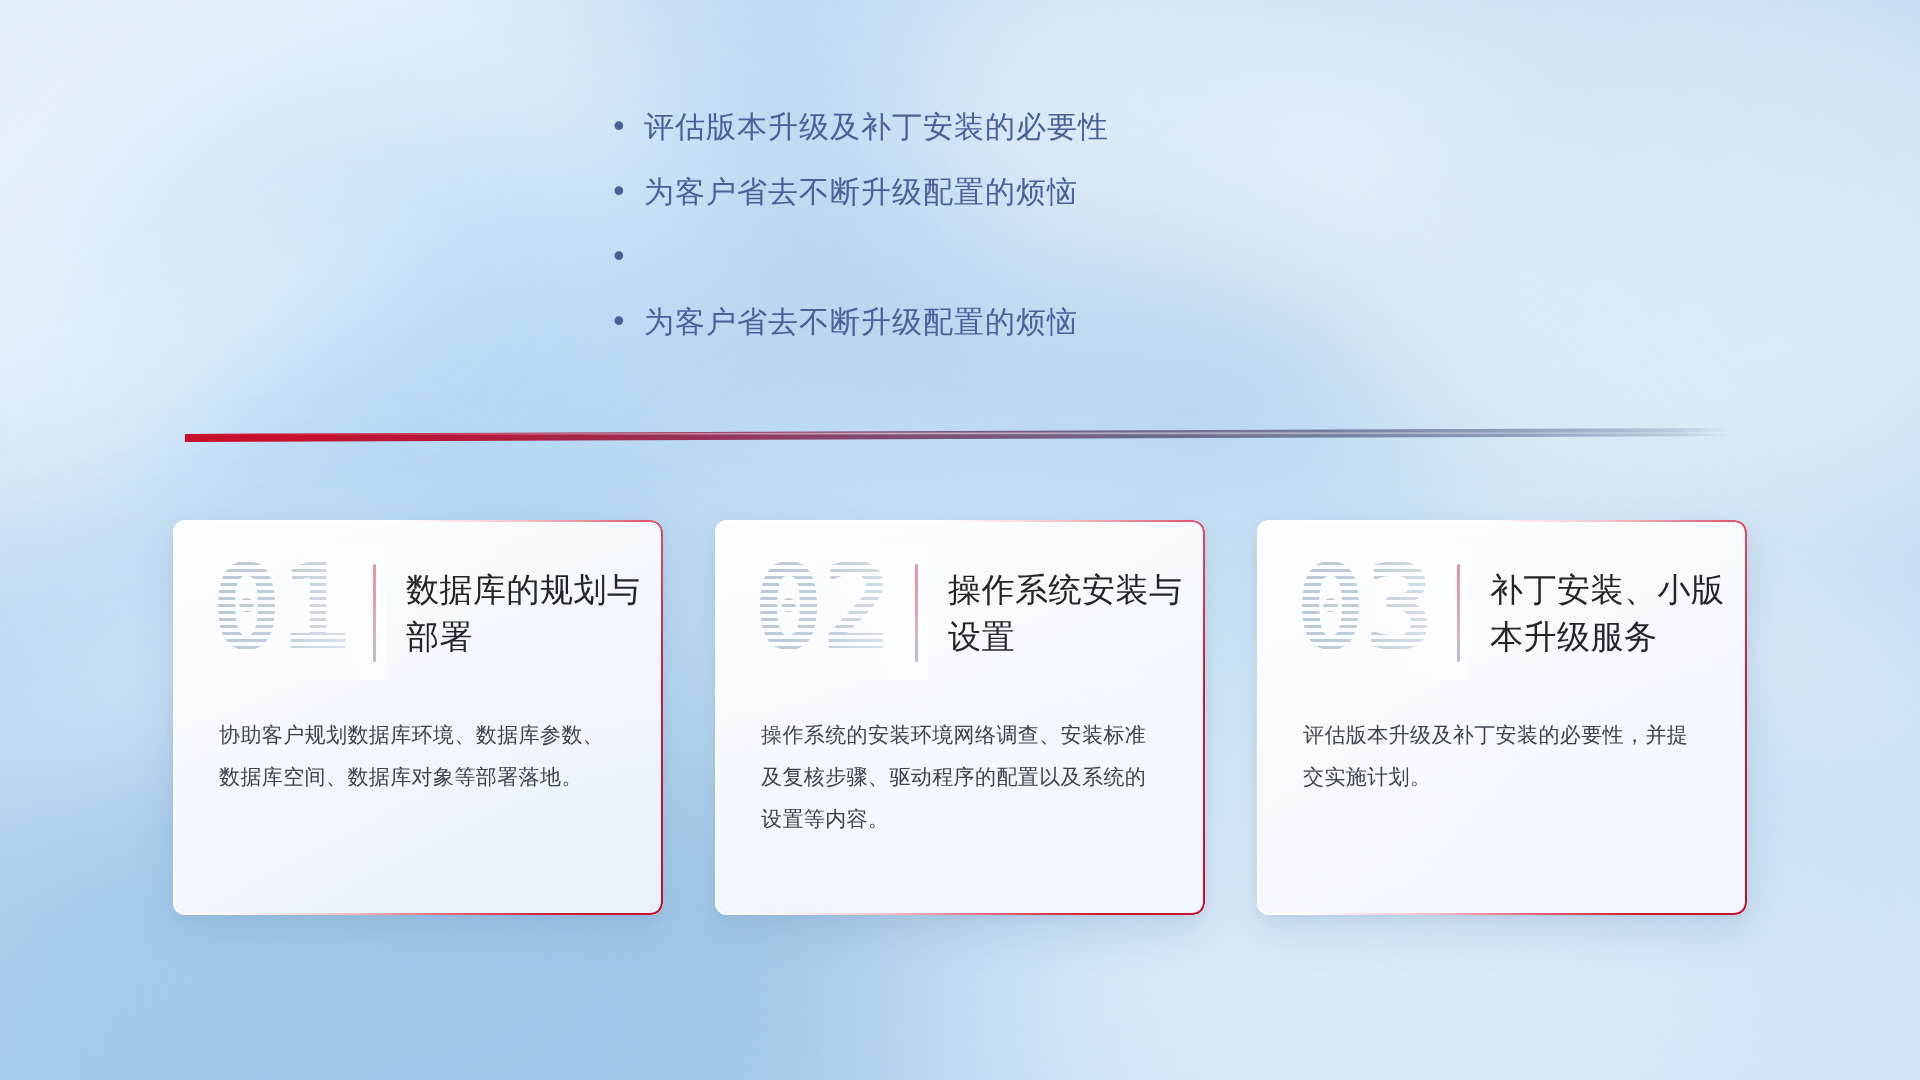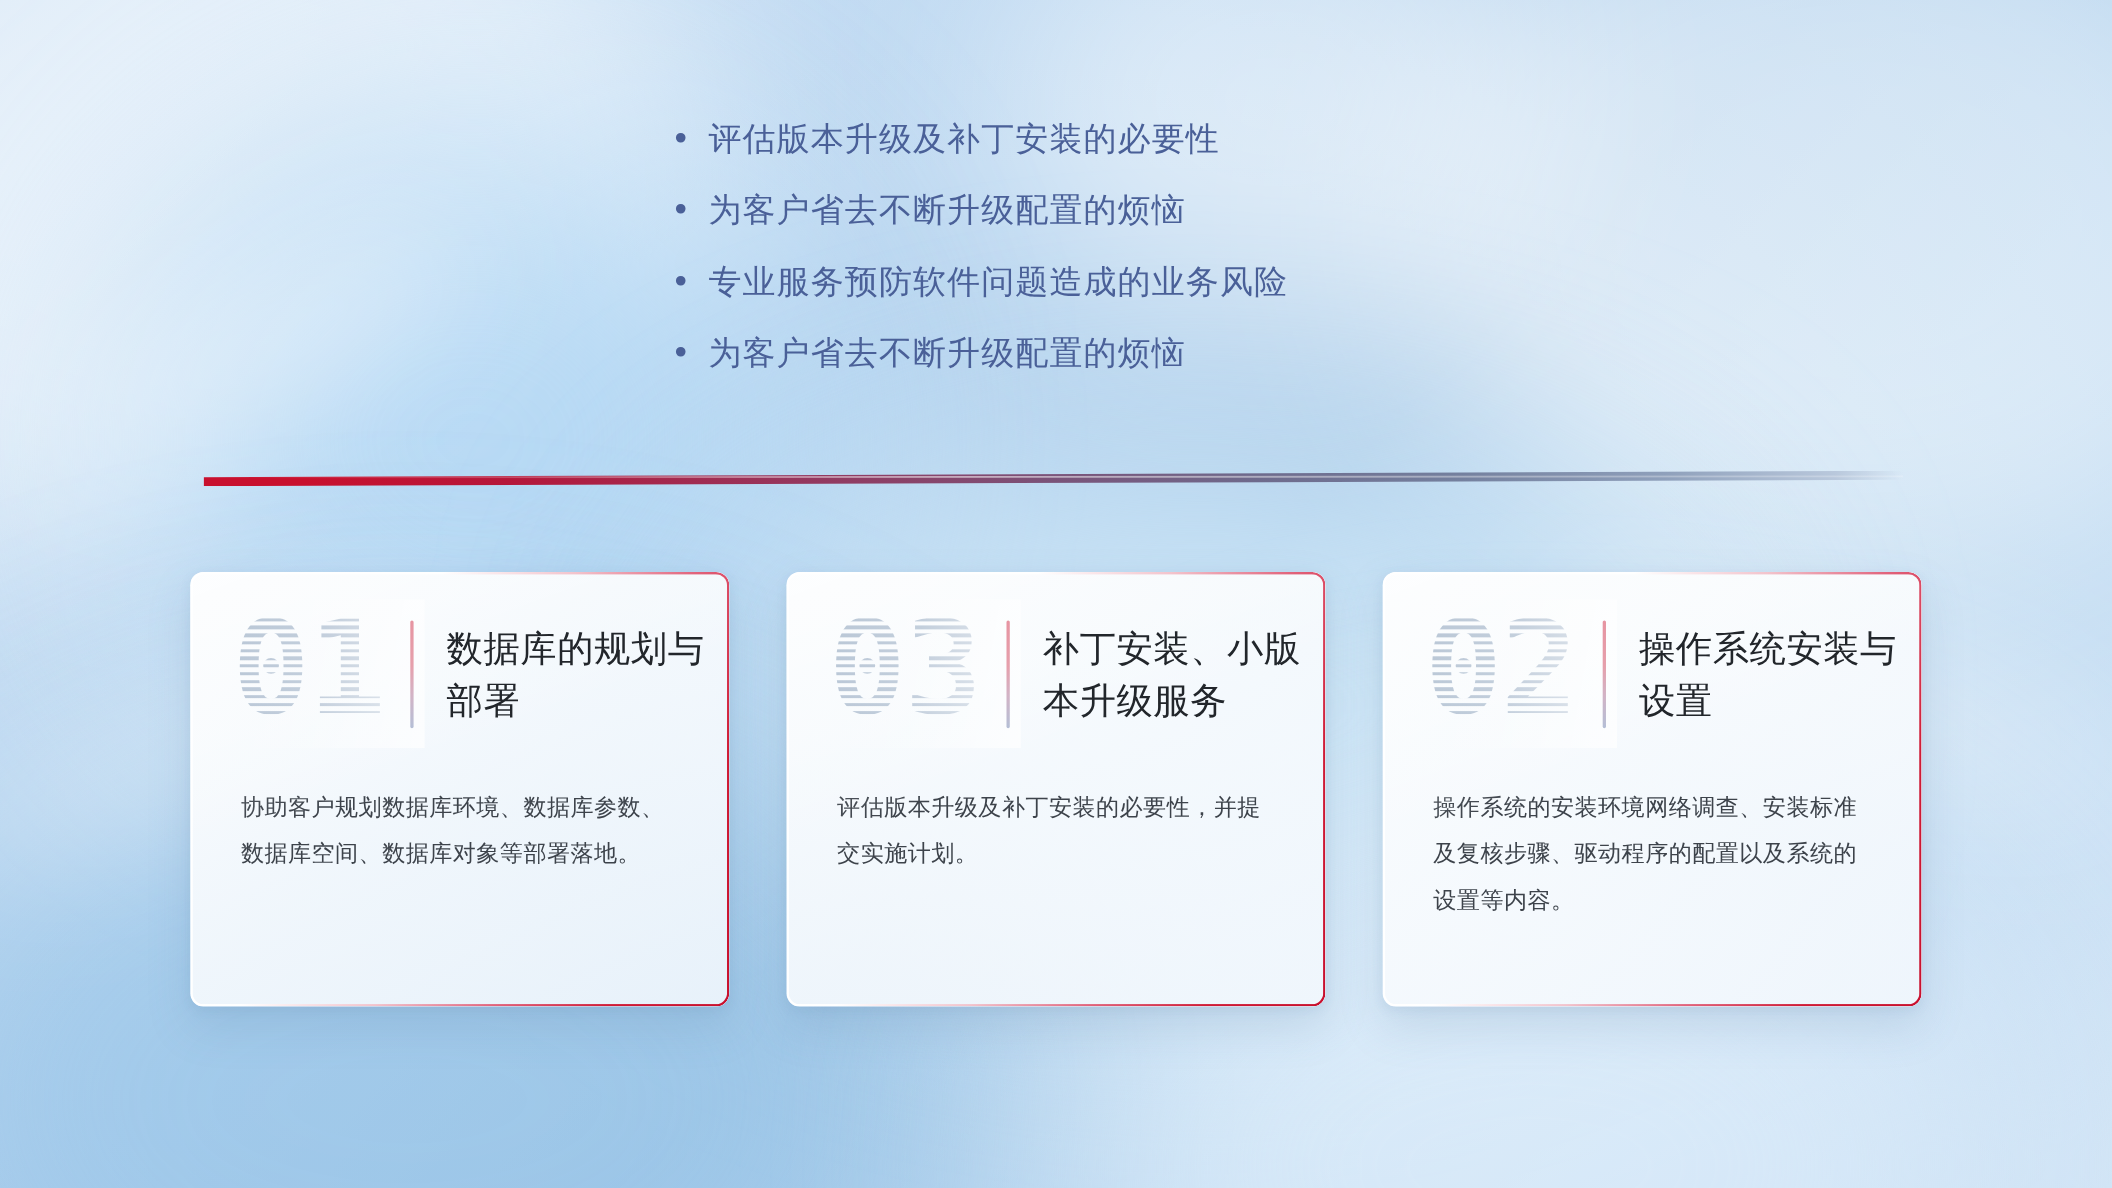--- a/index.html
+++ b/index.html
@@ -165,21 +165,20 @@
   <div class="bullet">
     <span class="bullet-dot">•</span>
     <span class="bullet-text">评估版本升级及补丁安装的必要性</span>
   </div>
   <div class="bullet">
     <span class="bullet-dot">•</span>
     <span class="bullet-text">为客户省去不断升级配置的烦恼</span>
   </div>
   <div class="bullet">
     <span class="bullet-dot">•</span>
-    <span class="bullet-text">专业服务预防软件问题造成的业务风险</span>
   </div>
   <div class="bullet">
     <span class="bullet-dot">•</span>
     <span class="bullet-text">为客户省去不断升级配置的烦恼</span>
   </div>
 </div>
 
 <div id="divider">
   <div class="bar"></div>
   <div class="glint"></div>
@@ -199,36 +198,36 @@
       <div class="card-title">数据库的规划与部署</div>
     </div>
     <div class="card-body">协助客户规划数据库环境、数据库参数、数据库空间、数据库对象等部署落地。</div>
   </div>
 
   <div class="card">
     <div class="card-sheen"></div>
     <div class="card-border"></div>
     <div class="card-head">
       <div class="num-wrap">
+        <div class="num">02</div>
+        <div class="num-fade"></div>
+      </div>
+      <div class="rule"></div>
+      <div class="card-title">操作系统安装与设置</div>
+    </div>
+    <div class="card-body">操作系统的安装环境网络调查、安装标准及复核步骤、驱动程序的配置以及系统的设置等内容。</div>
+  </div>
+
+  <div class="card">
+    <div class="card-sheen"></div>
+    <div class="card-border"></div>
+    <div class="card-head">
+      <div class="num-wrap">
         <div class="num">03</div>
         <div class="num-fade"></div>
       </div>
       <div class="rule"></div>
       <div class="card-title">补丁安装、小版本升级服务</div>
     </div>
     <div class="card-body">评估版本升级及补丁安装的必要性，并提交实施计划。</div>
   </div>
 
-  <div class="card">
-    <div class="card-sheen"></div>
-    <div class="card-border"></div>
-    <div class="card-head">
-      <div class="num-wrap">
-        <div class="num">02</div>
-        <div class="num-fade"></div>
-      </div>
-      <div class="rule"></div>
-      <div class="card-title">操作系统安装与设置</div>
-    </div>
-    <div class="card-body">操作系统的安装环境网络调查、安装标准及复核步骤、驱动程序的配置以及系统的设置等内容。</div>
-  </div>
-
 </div>
 
 </body></html>

